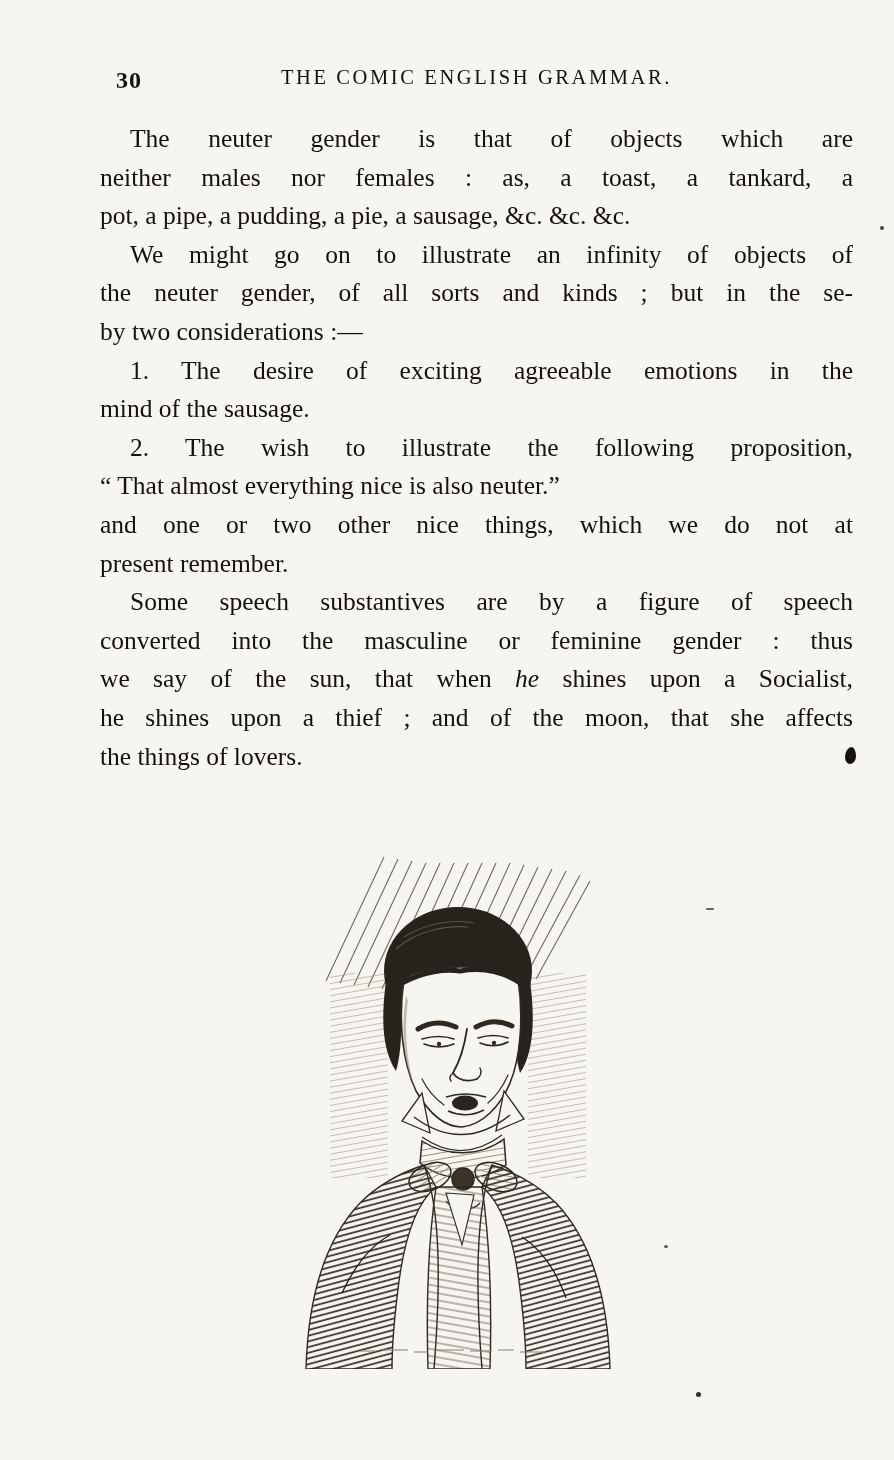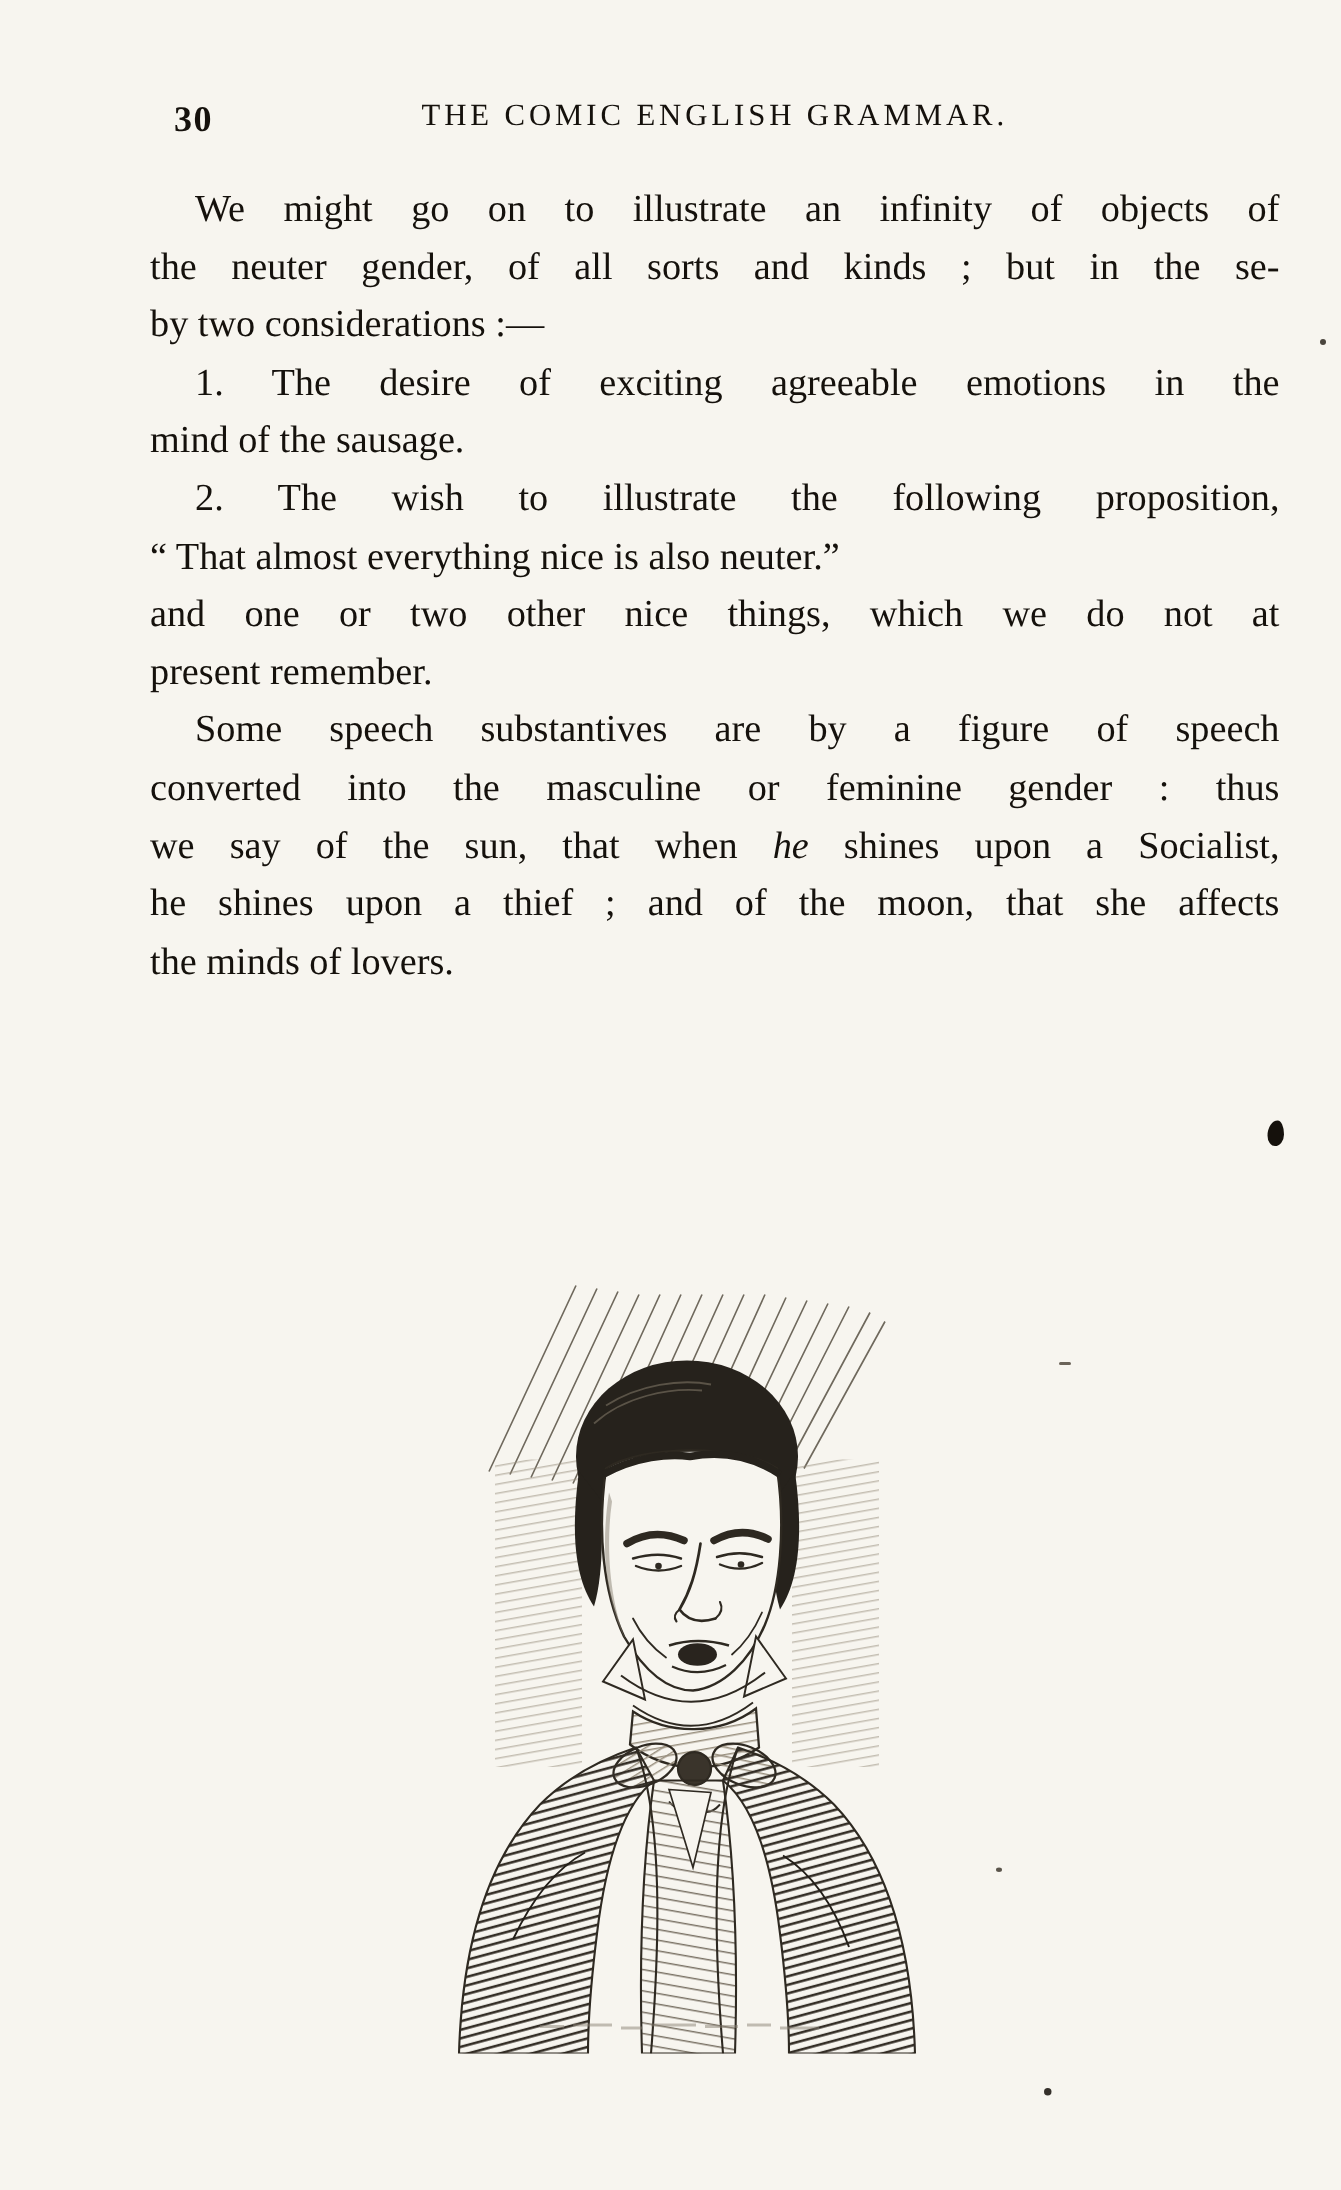--- a/index.html
+++ b/index.html
@@ -41,20 +41,25 @@
 
 <div class="page">
 
   <div class="header">
     <span class="page-number">30</span>
     <span class="running-title">THE COMIC ENGLISH GRAMMAR.</span>
   </div>
 
   <div class="body-text">
       <div class="paragraph">
+        <div class="line first">The neuter gender is that of objects which are</div>
+        <div class="line">neither males nor females : as, a toast, a tankard, a</div>
+        <div class="line last">pot, a pipe, a pudding, a pie, a sausage, &amp;c. &amp;c. &amp;c.</div>
+      </div>
+      <div class="paragraph">
         <div class="line first">We might go on to illustrate an infinity of objects of</div>
         <div class="line">the neuter gender, of all sorts and kinds ; but in the se-</div>
         <div class="line last">by two considerations :—</div>
       </div>
       <div class="paragraph">
         <div class="line first">1. The desire of exciting agreeable emotions in the</div>
         <div class="line last">mind of the sausage.</div>
       </div>
       <div class="paragraph">
         <div class="line first">2. The wish to illustrate the following proposition,</div>
@@ -62,21 +67,21 @@
       </div>
       <div class="paragraph">
         <div class="line">and one or two other nice things, which we do not at</div>
         <div class="line last">present remember.</div>
       </div>
       <div class="paragraph">
         <div class="line first">Some speech substantives are by a figure of speech</div>
         <div class="line">converted into the masculine or feminine gender :  thus</div>
         <div class="line">we say of the sun, that when <i>he</i> shines upon a Socialist,</div>
         <div class="line">he shines upon a thief ;  and of the moon, that she affects</div>
-        <div class="line last">the minds of lovers.</div>
+        <div class="line last">the things of lovers.</div>
       </div>
     </div>
 
   <div class="illustration">
     <svg viewBox="0 0 324 516" width="324" height="516">
       <defs>
         <pattern id="coatHatch" width="5.5" height="5.5" patternUnits="userSpaceOnUse" patternTransform="rotate(75)">
           <line x1="2" y1="0" x2="2" y2="5.5" stroke="#332d25" stroke-width="1.7"></line>
         </pattern>
         <pattern id="vestHatch" width="7" height="7" patternUnits="userSpaceOnUse" patternTransform="rotate(100)">

